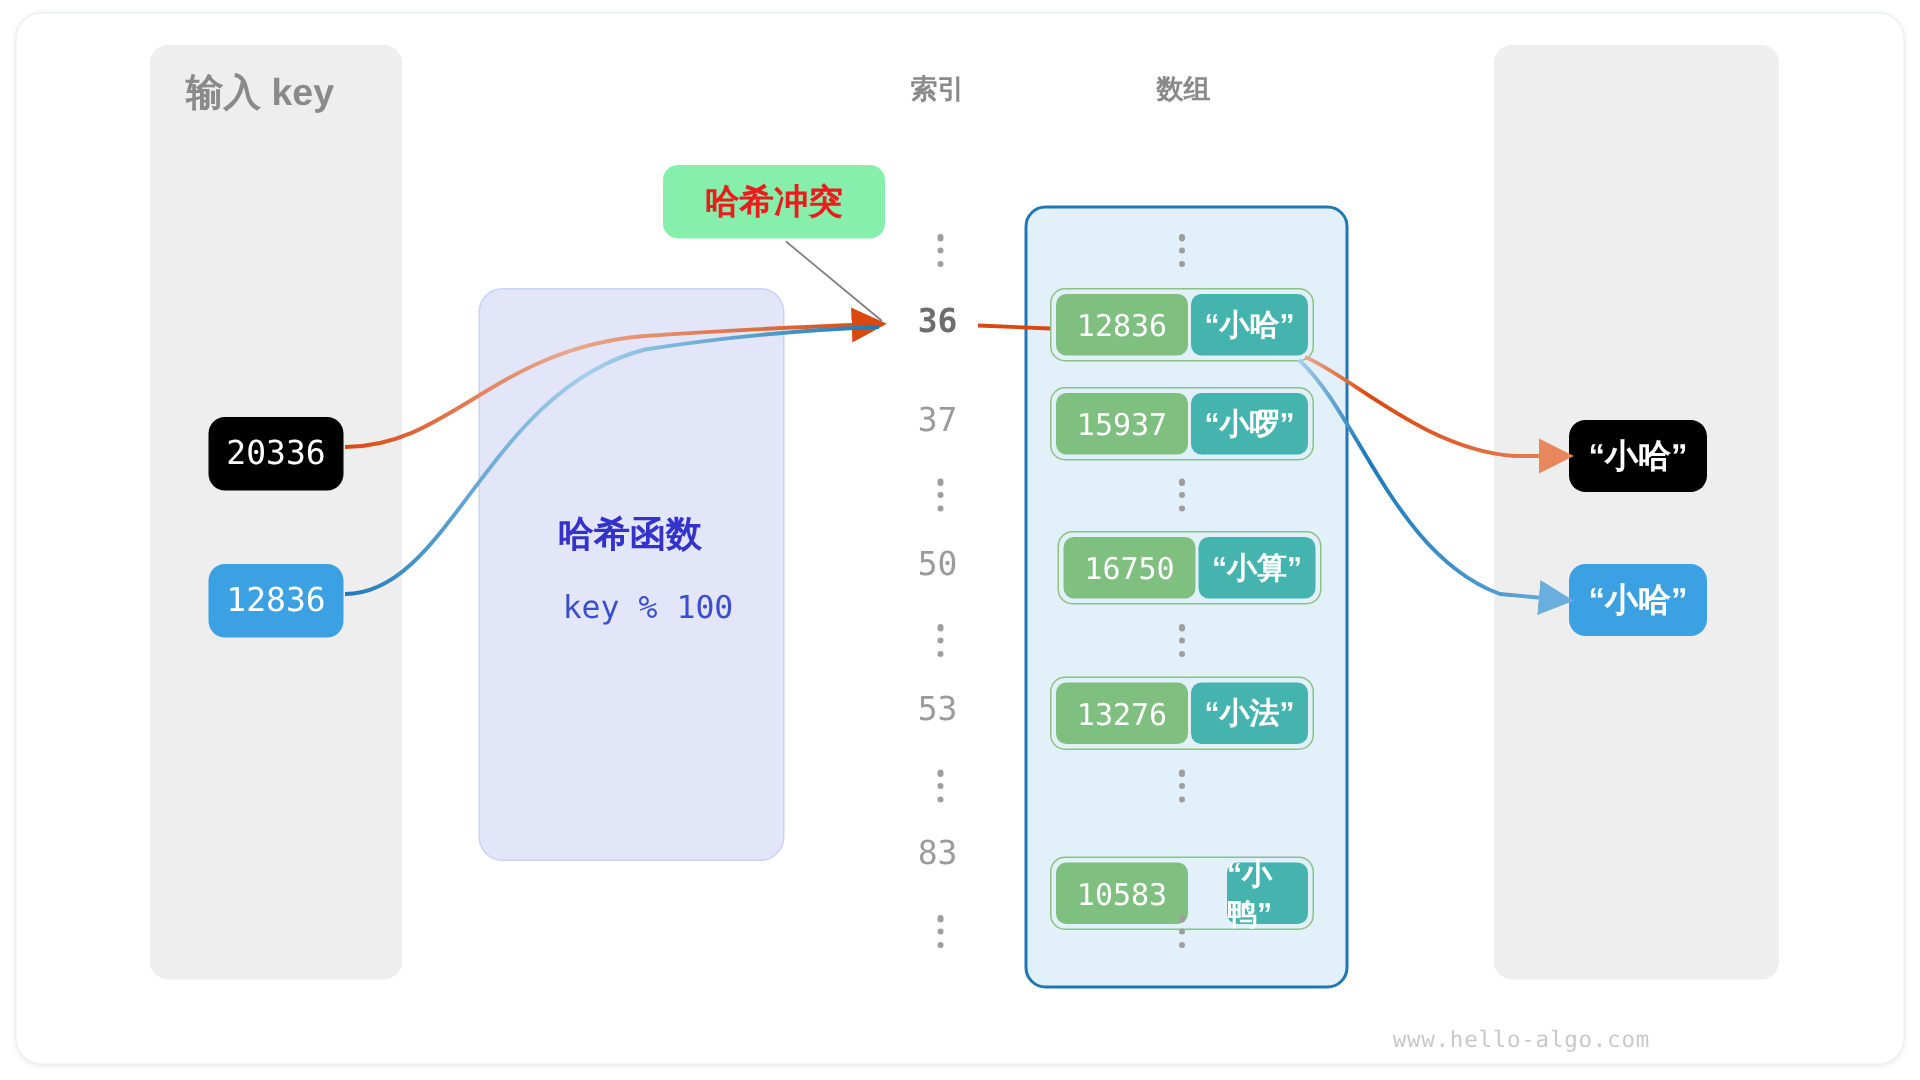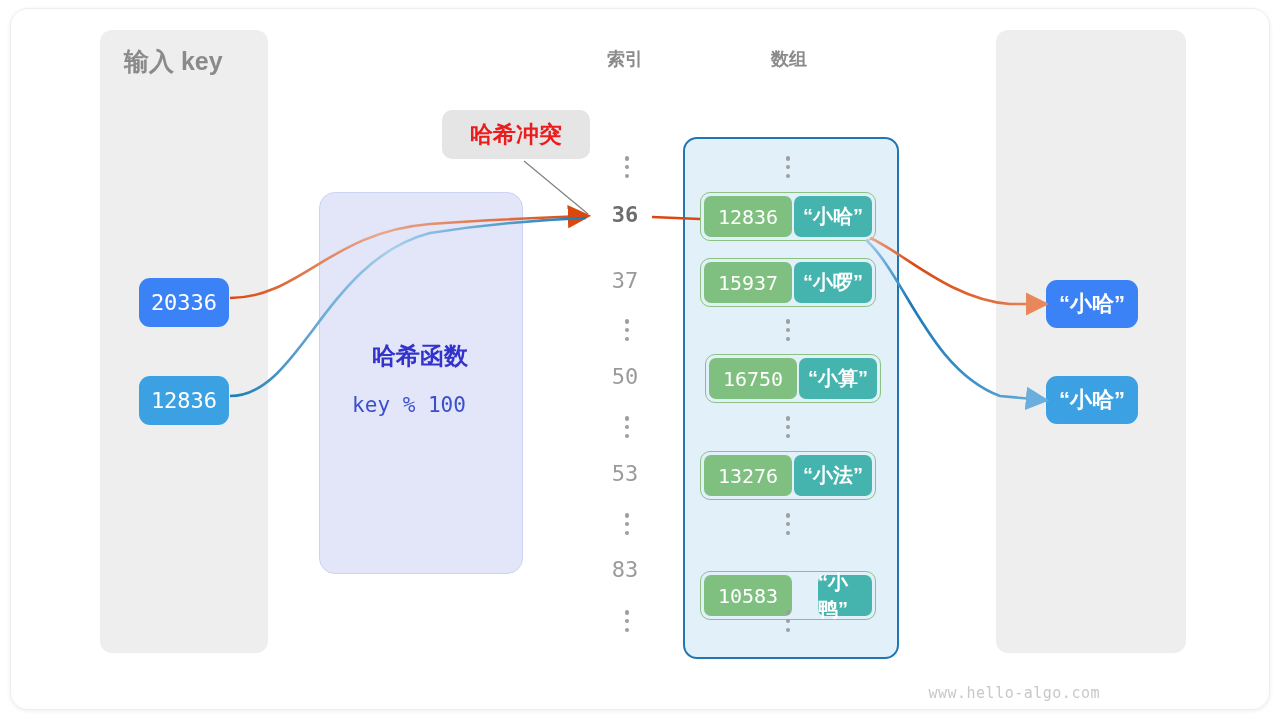--- a/index.html
+++ b/index.html
@@ -24,23 +24,23 @@
   .kv-head{position:absolute;font-family:"DejaVu Sans Mono","Liberation Mono",monospace;
            font-size:21px;white-space:nowrap;}
   .kv-head .k{color:#4c9f55;}
   .kv-head .v{color:#3aa6a0;}
 
   
   #hashbox{position:absolute;left:319px;top:192px;width:202px;height:380px;
            background:#e3e6f8;border:1px solid #ccd2f2;border-radius:16px;}
   #hash-title{position:absolute;left:319px;top:340px;width:202px;text-align:center;
               color:#3333cc;font-size:24px;font-weight:bold;}
-  #hash-expr{position:absolute;left:308px;top:393px;width:202px;text-align:center;
+  #hash-expr{position:absolute;left:319px;top:393px;width:202px;text-align:center;
              color:#3b4ecc;font-size:21px;
-             font-family:"DejaVu Sans Mono","Liberation Mono",monospace;}
+             font-family:"DejaVu Sans Mono","Liberation Mono",monospace;padding-left:12px;}
 
   
   #array-box{position:absolute;left:683px;top:137px;width:212px;height:518px;
              background:#e2f0fa;border:2px solid #2077b4;border-radius:14px;}
 
   
   .cell{position:absolute;width:176px;height:49px;border:1.5px solid #8cc183;
         border-radius:10px;box-sizing:border-box;padding:3px;display:flex;
         background:transparent;}
   .cell .k{flex:0 0 88px;background:#7fbf7f;border-radius:7px;color:#ffffff;
@@ -59,26 +59,26 @@
   
   .idx{position:absolute;width:60px;text-align:center;font-size:22px;
        color:#9b9b9b;font-family:"DejaVu Sans Mono","Liberation Mono",monospace;}
   .idx.hl{color:#6d6d6d;font-weight:bold;}
 
   
   .chip{position:absolute;border-radius:11px;color:#ffffff;display:flex;
         align-items:center;justify-content:center;white-space:nowrap;}
   .chip.num{font-family:"DejaVu Sans Mono","Liberation Mono",monospace;font-size:22px;}
   .chip.txt{font-size:22px;font-weight:bold;}
-  .chip.orange{background:#3b82f6;text-align:center;}
+  .chip.orange{background:#000000;text-align:center;}
   .chip.blue{background:#3ba1e3;}
 
   
   #collision{position:absolute;left:442px;top:110px;width:148px;height:49px;
-             background:#e5e5e5;border-radius:10px;display:flex;align-items:center;
+             background:#86efac;border-radius:10px;display:flex;align-items:center;
              justify-content:center;color:#ec1c1c;font-size:23px;font-weight:bold;}
 
   
   #watermark{position:absolute;right:36px;bottom:18px;color:#c8c8c8;font-size:15px;
              font-family:"DejaVu Sans Mono","Liberation Mono",monospace;
              letter-spacing:.5px;}
 
   svg.layer{position:absolute;left:0;top:0;width:1280px;height:720px;
             pointer-events:none;overflow:visible;}
 </style>

